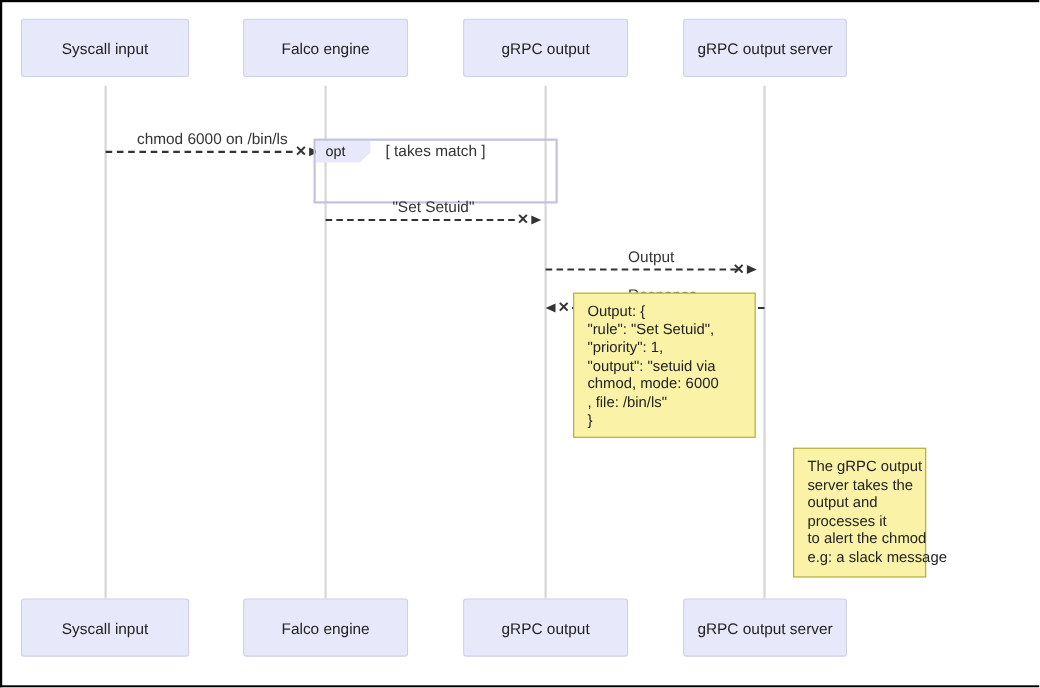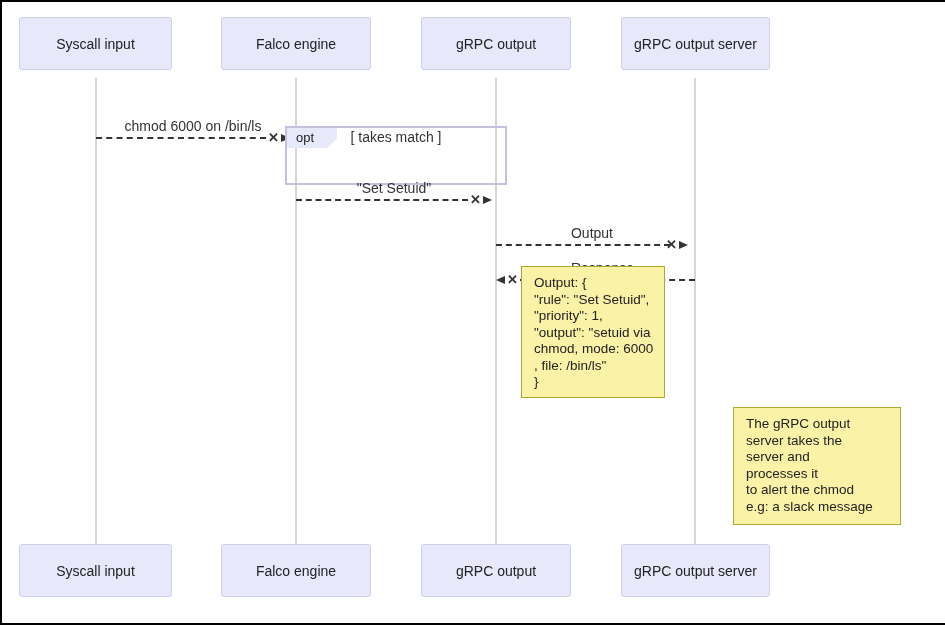--- a/index.html
+++ b/index.html
@@ -89,34 +89,34 @@
     <span class="msg-head right"></span>
   </div>
 
   <div class="msg" style="left:494px; top:234px; width:213px;">
     <div class="msg-label">Response</div>
     <div class="msg-line" style="left:24px; width:175px;"></div>
     <span class="msg-cross" style="left:11px;">✕</span>
     <span class="msg-head left"></span>
   </div>
 
-  <div class="note" style="left:519px; top:264px; width:144px; height:132px;">
+  <div class="note" style="left:519px; top:264px; width:166px; height:132px;">
     <div>Output: {</div>
     <div>"rule": "Set Setuid",</div>
     <div>"priority": 1,</div>
     <div>"output": "setuid via</div>
     <div>chmod, mode: 6000</div>
     <div>, file: /bin/ls"</div>
     <div>}</div>
   </div>
 
-  <div class="note" style="left:719px; top:405px; width:168px; height:118px;margin-left:12px;">
+  <div class="note" style="left:719px; top:405px; width:121px; height:118px;">
     <div>The gRPC output</div>
     <div>server takes the</div>
-    <div>server and</div>
+    <div>output and</div>
     <div>processes it</div>
     <div>to alert the chmod</div>
     <div>e.g: a slack message</div>
   </div>
 
   <div class="actor" style="left:17px;  top:542px; width:153px;">
     <span>Syscall input</span>
   </div>
   <div class="actor" style="left:219px; top:542px; width:150px;">
     <span>Falco engine</span>

